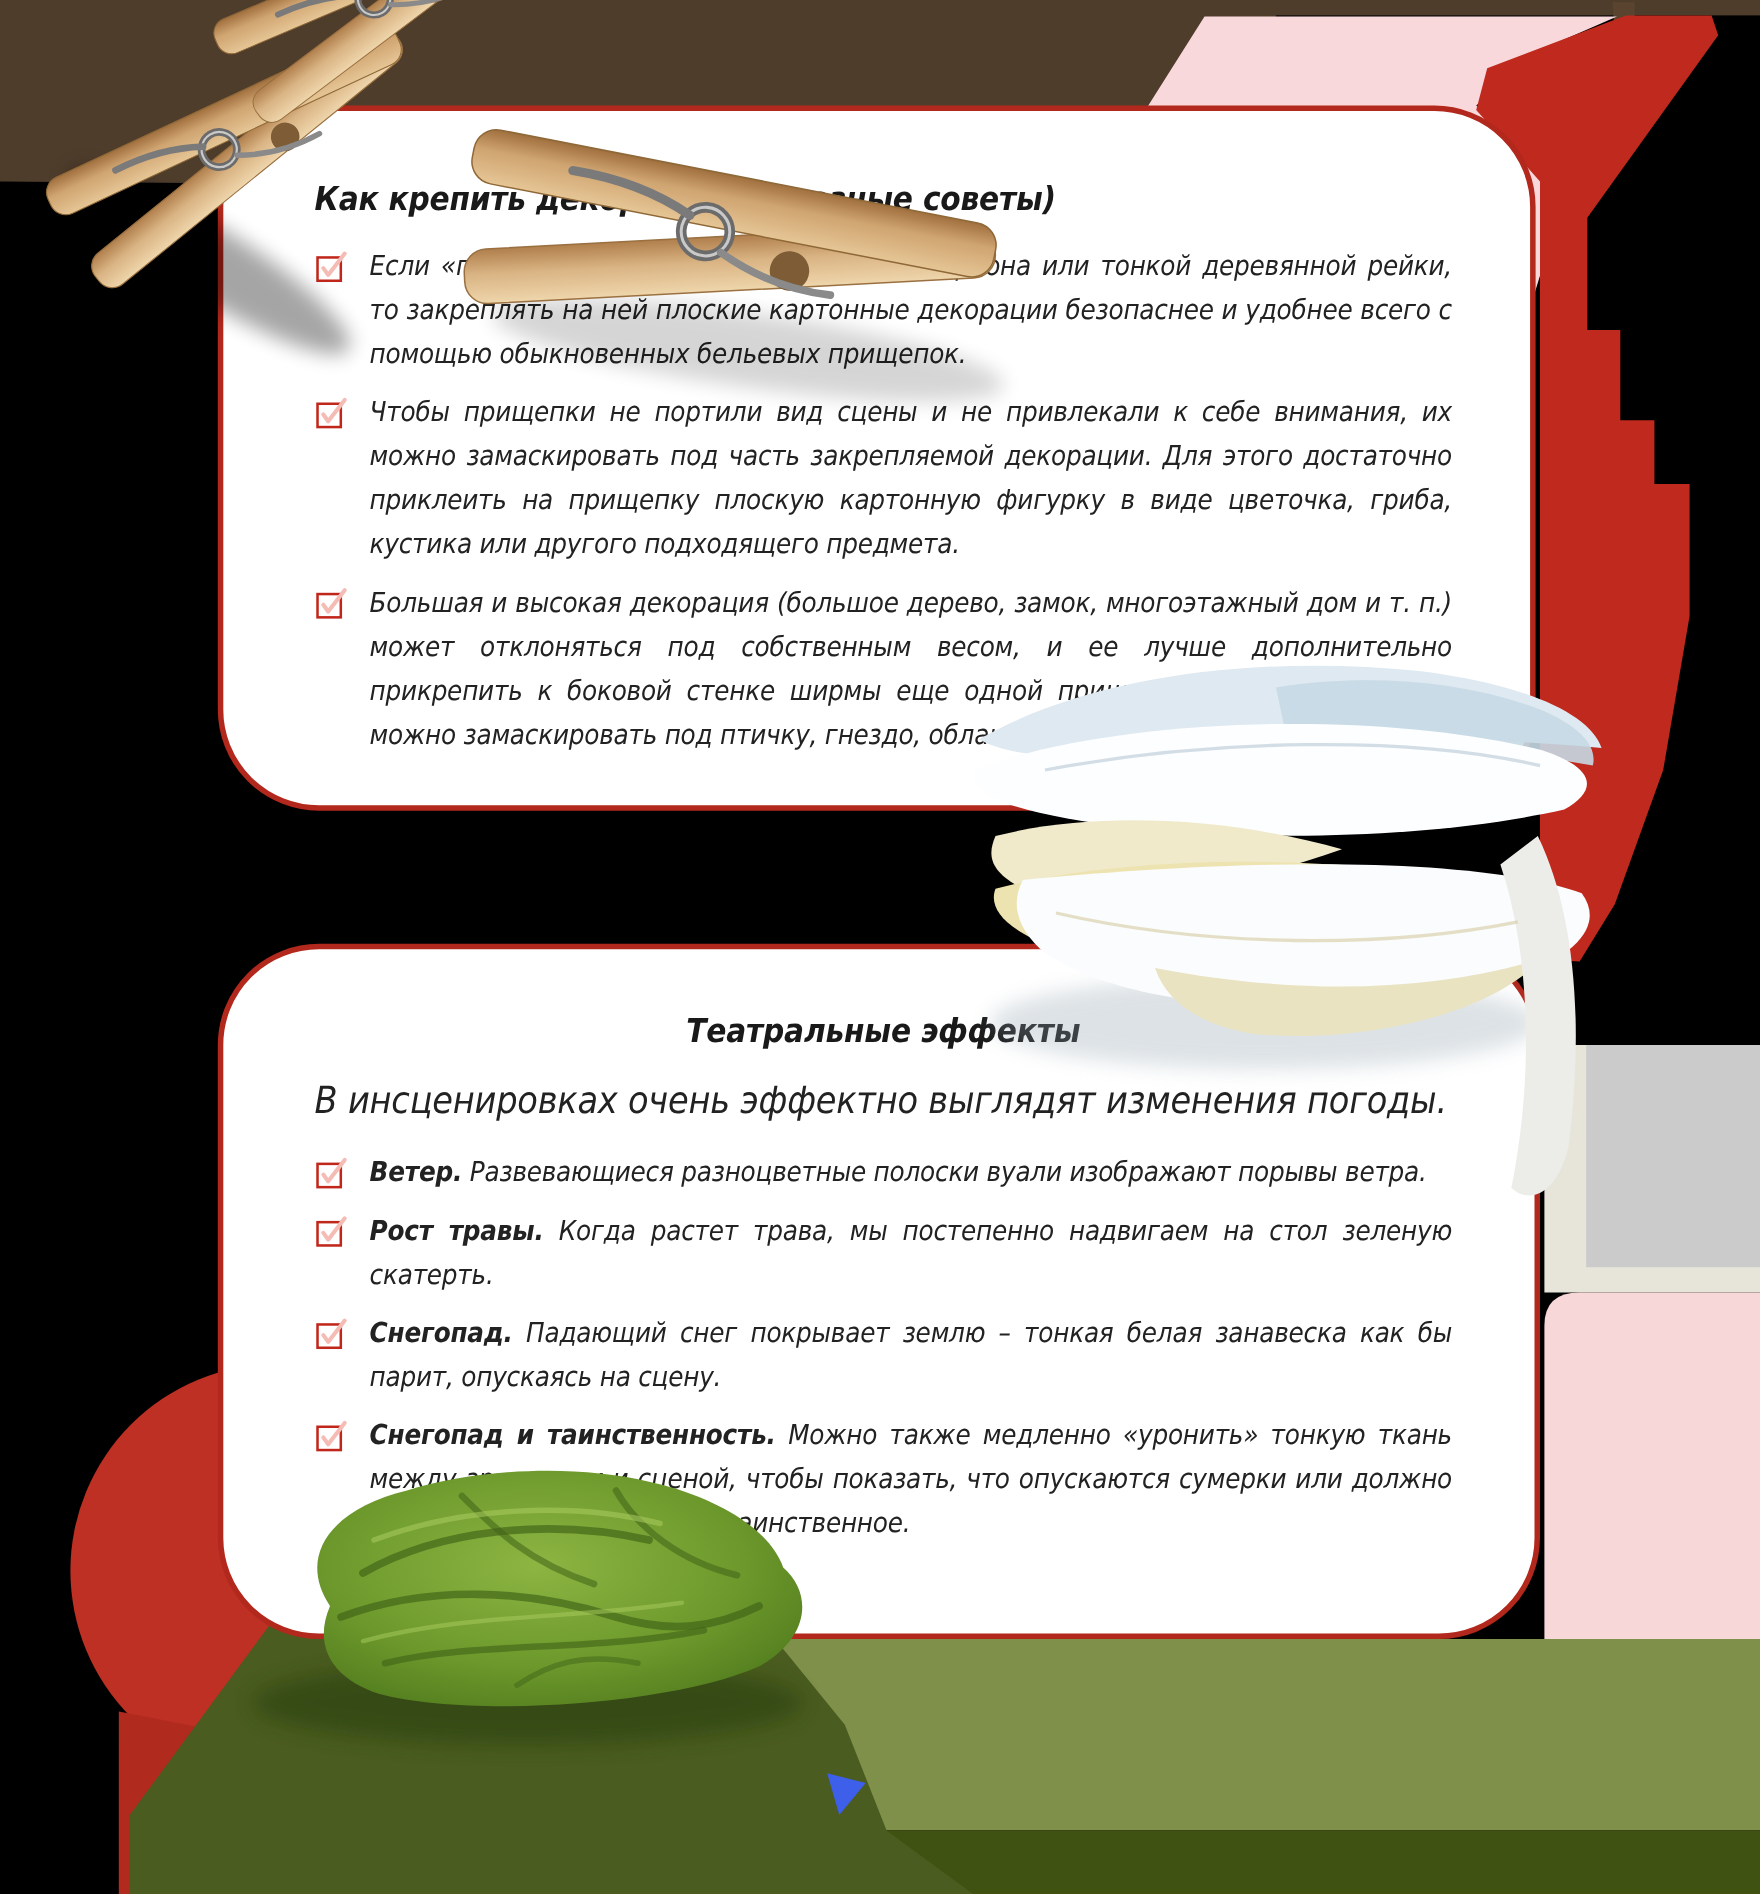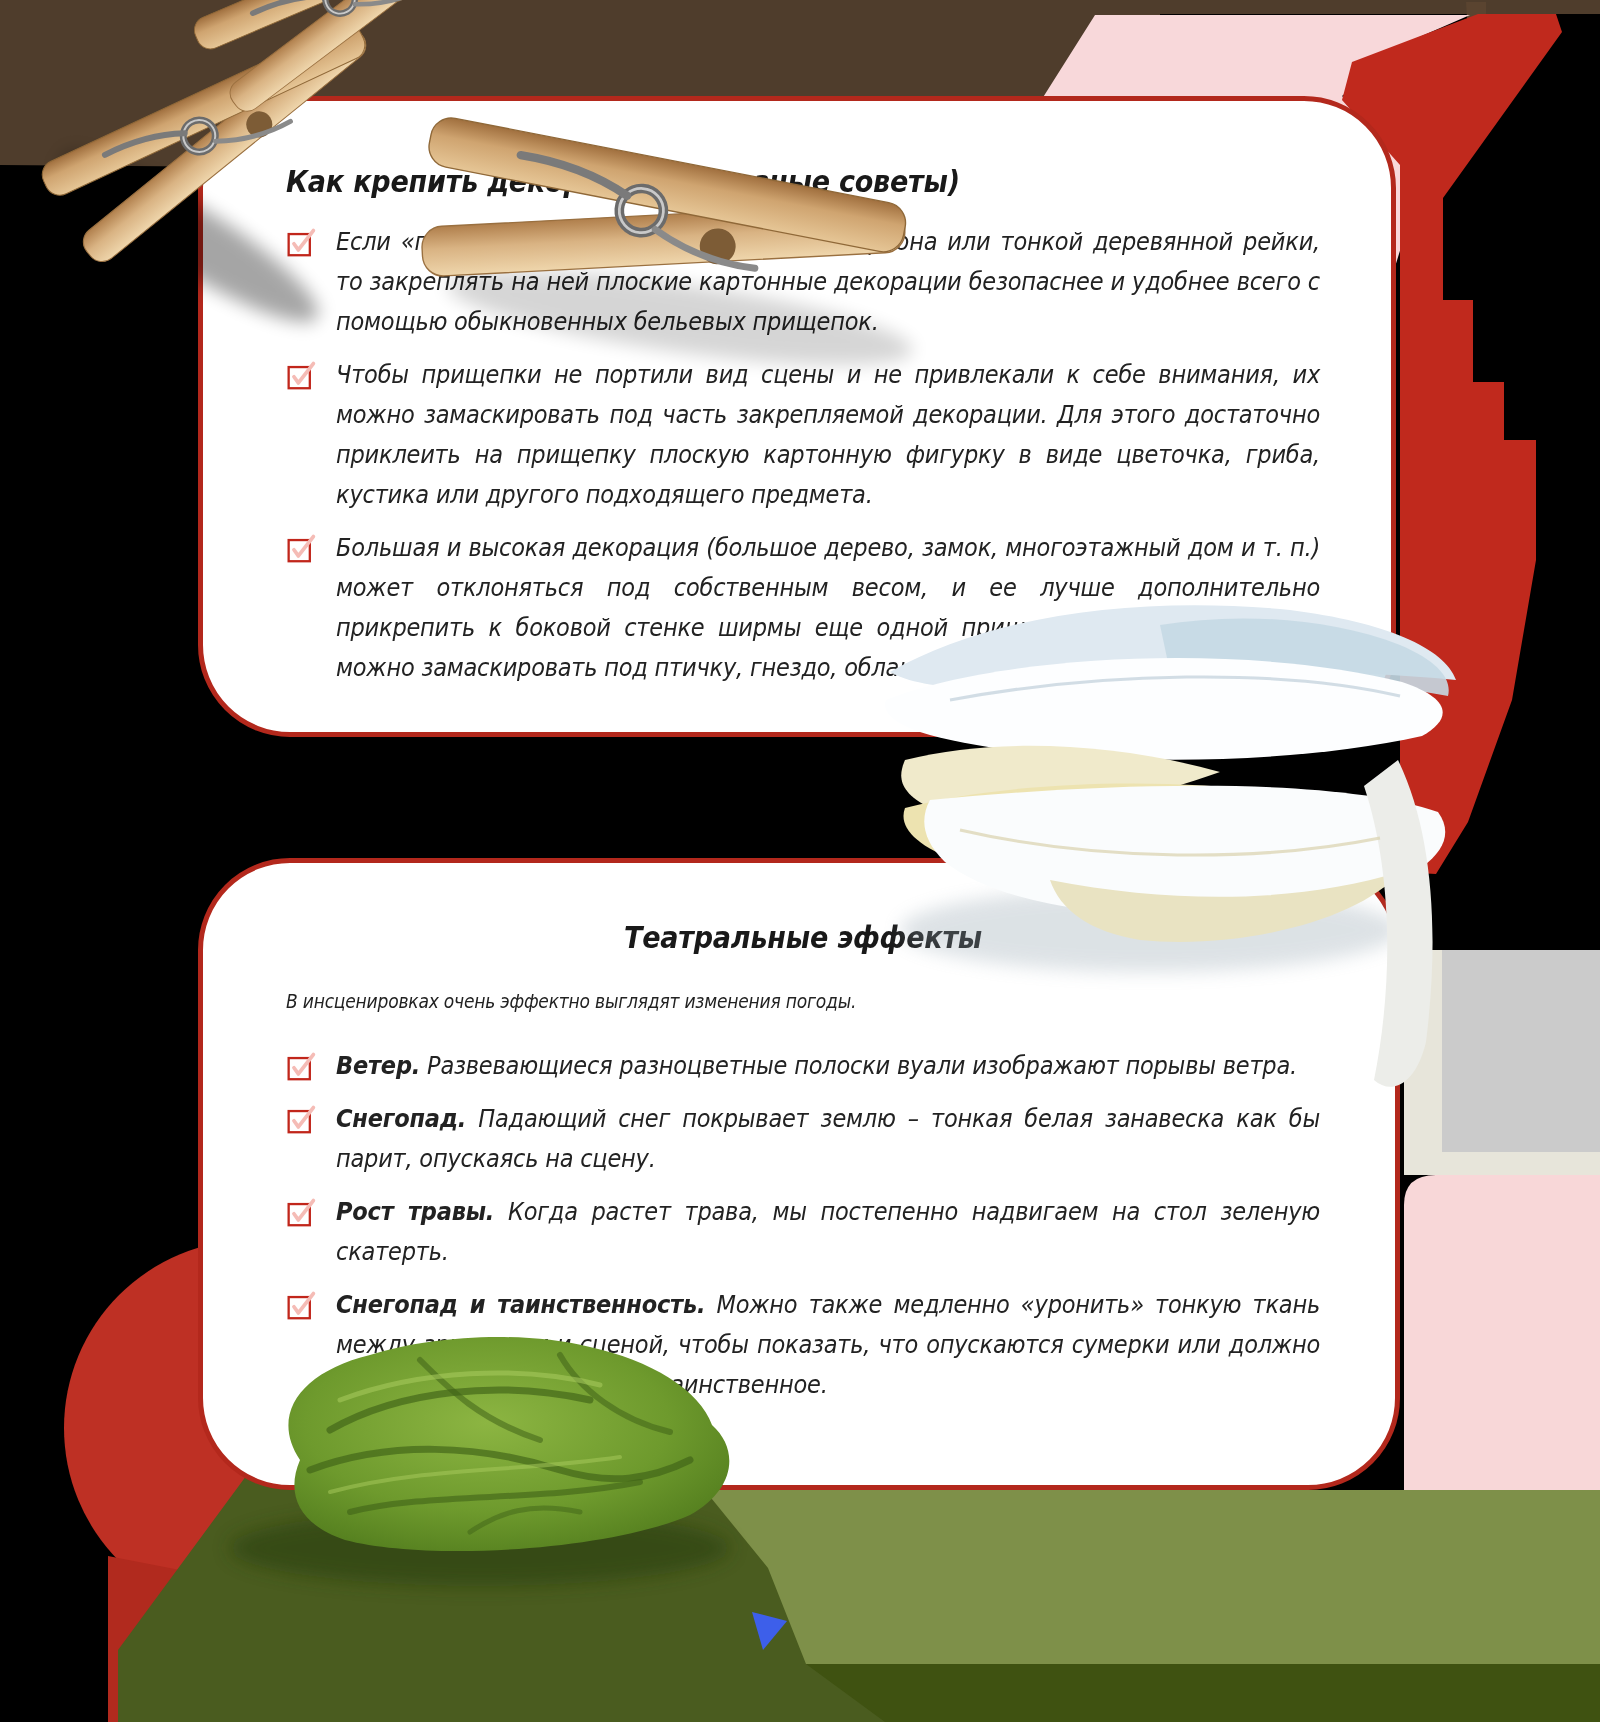--- a/index.html
+++ b/index.html
@@ -6,21 +6,21 @@
   #canvas{position:relative;width:1600px;height:1722px;background:#000;overflow:hidden;
           font-family:"DejaVu Sans","Liberation Sans",sans-serif;}
   #bg,#fg{position:absolute;left:0;top:0;pointer-events:none;}
   .card{position:absolute;background:#fff;border:5px solid #B3281C;border-radius:92px;box-sizing:border-box;}
   #card1{left:198px;top:96px;width:1198px;height:641px;padding:64px 71px 0 83px;}
   #card2{left:198px;top:858px;width:1202px;height:632px;padding:58px 75px 0 83px;}
   .card-title{margin:0;color:#191919;font-size:30px;line-height:34px;font-weight:700;font-style:italic;
               font-stretch:condensed;letter-spacing:-0.2px;}
   #card1 .card-title{margin-bottom:23px;}
   #card2 .card-title{margin-bottom:26px;text-align:center;}
-  .intro{margin:0 0 25px 0;color:#222;font-size:19px;line-height:40px;font-style:italic;
+  .intro{margin:0 0 25px 0;color:#222;font-size:34px;line-height:40px;font-style:italic;
          font-stretch:condensed;letter-spacing:-0.2px;}
   .bullet{display:flex;align-items:flex-start;margin:0 0 13px 0;}
   .check{flex:0 0 30px;width:30px;height:34px;margin-top:3px;}
   .btext{flex:1;margin:0 0 0 20px;color:#222;font-size:25px;line-height:40px;font-style:italic;
          font-stretch:condensed;letter-spacing:-0.2px;text-align:justify;}
   .btext b{font-weight:700;margin-top:34px;}
 </style>
 </head>
 <body>
 
@@ -92,30 +92,30 @@
       </span>
       <p class="btext"><b>Ветер.</b> <span>Развевающиеся разноцветные полоски вуали изображают порывы ветра.</span></p>
     </div>
     <div class="bullet">
       <span class="check">
         <svg width="30" height="34" viewBox="0 0 34 38">
             <rect x="3" y="10" width="24" height="24" fill="none" stroke="#C1261B" stroke-width="2.6"></rect>
             <path d="M9,21 L14,28 L31,6" fill="none" stroke="#F5BCB6" stroke-width="4.2" stroke-linecap="round" stroke-linejoin="round"></path>
           </svg>
       </span>
-      <p class="btext"><b>Снегопад.</b> <span>Падающий снег покрывает землю – тонкая белая занавеска как бы парит, опускаясь на сцену.</span></p>
+      <p class="btext"><b>Рост травы.</b> <span>Когда растет трава, мы постепенно надвигаем на стол зеленую скатерть.</span></p>
     </div>
     <div class="bullet">
       <span class="check">
         <svg width="30" height="34" viewBox="0 0 34 38">
             <rect x="3" y="10" width="24" height="24" fill="none" stroke="#C1261B" stroke-width="2.6"></rect>
             <path d="M9,21 L14,28 L31,6" fill="none" stroke="#F5BCB6" stroke-width="4.2" stroke-linecap="round" stroke-linejoin="round"></path>
           </svg>
       </span>
-      <p class="btext"><b>Рост травы.</b> <span>Когда растет трава, мы постепенно надвигаем на стол зеленую скатерть.</span></p>
+      <p class="btext"><b>Снегопад.</b> <span>Падающий снег покрывает землю – тонкая белая занавеска как бы парит, опускаясь на сцену.</span></p>
     </div>
     <div class="bullet">
       <span class="check">
         <svg width="30" height="34" viewBox="0 0 34 38">
             <rect x="3" y="10" width="24" height="24" fill="none" stroke="#C1261B" stroke-width="2.6"></rect>
             <path d="M9,21 L14,28 L31,6" fill="none" stroke="#F5BCB6" stroke-width="4.2" stroke-linecap="round" stroke-linejoin="round"></path>
           </svg>
       </span>
       <p class="btext"><b>Снегопад и таинственность.</b> <span>Можно также медленно «уронить» тонкую ткань между зрителями и сценой, чтобы показать, что опускаются сумерки или должно произойти нечто особенно таинственное.</span></p>
     </div>

